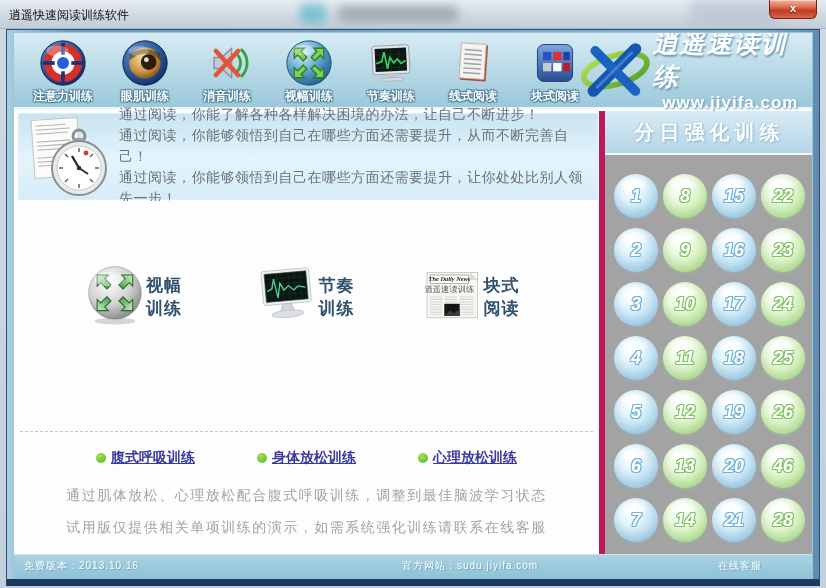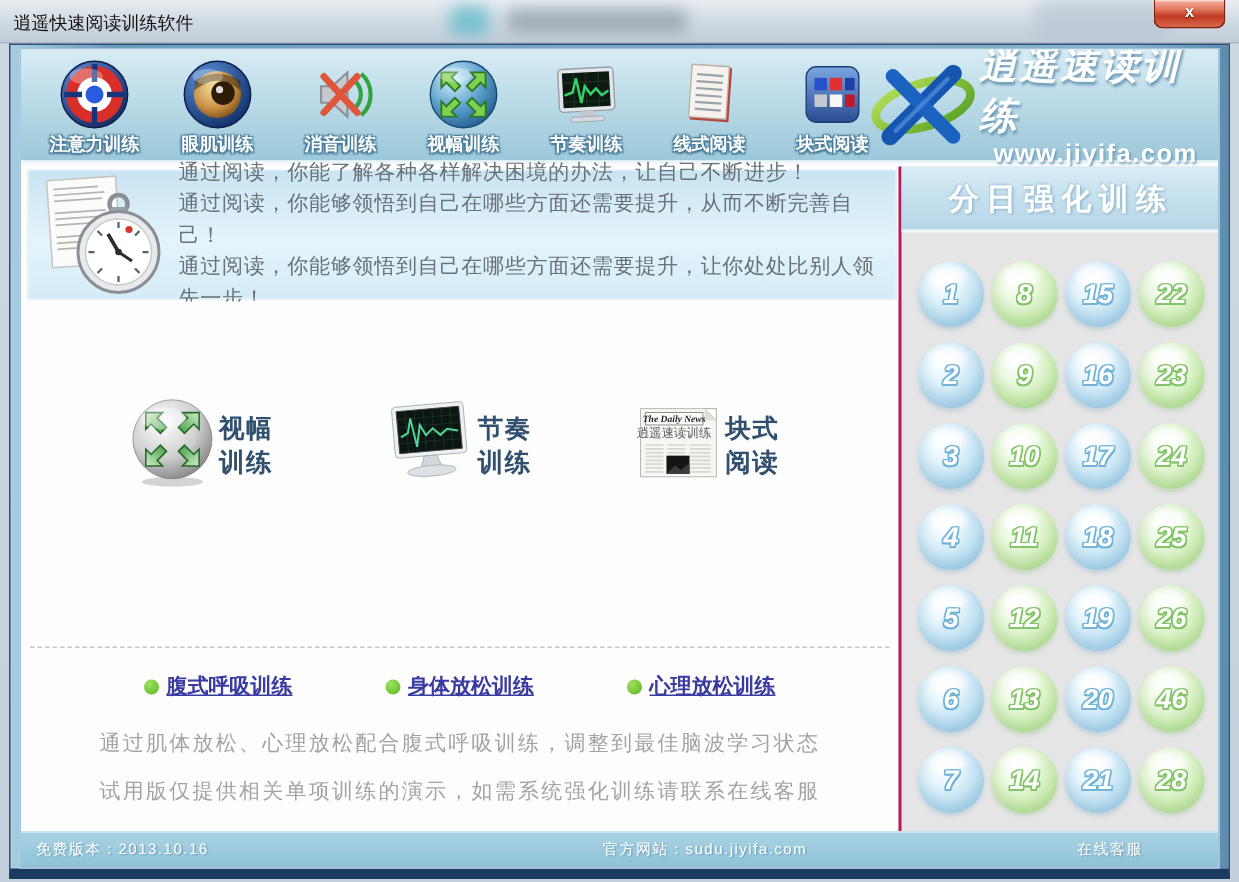--- a/index.html
+++ b/index.html
@@ -61,21 +61,21 @@
   .dash-divider { position:absolute; left:6px; right:6px; top:230px; border-top:1px dashed #c6c6c6; }
   .relax-links { position:absolute; left:0; top:248px; width:100%; display:flex; justify-content:center; gap:62px; list-style:none; }
   .relax-link { display:flex; align-items:center; gap:5px; cursor:pointer; }
   .relax-dot { width:10px; height:10px; border-radius:50%; background:radial-gradient(circle at 35% 30%,#9fe060,#57b521); }
   .relax-text { font-size:14px; font-weight:bold; color:#3a3aa0; text-decoration:underline; }
   .notes { position:absolute; left:0; top:278px; width:100%; text-align:center; }
   .note-line { font-size:14px; color:#a3a3a3; letter-spacing:1.5px; line-height:32px; }
 
   
   .right-panel { position:absolute; left:585px; top:78px; width:215px; bottom:24px;
-                 background:#e5e5e5; border-left:2px solid #be185d; }
+                 background:#a3a3a3; border-left:6px solid #be185d; }
   .panel-header { height:44px; background:linear-gradient(180deg,#d9ecf5,#c5e0ee 50%,#b7d6e7);
                   border-bottom:2px solid #eef7fb; display:flex; align-items:center; justify-content:center; }
   .panel-title { font-size:20px; font-weight:bold; color:#fff; letter-spacing:5px;
                  text-shadow:1px 1px 2px #8fb4c8, -1px -1px 1px #b6d6e6; }
   .daily-grid { display:grid; grid-template-columns:repeat(4,49px); grid-auto-rows:54px;
                 justify-content:center; margin-top:14px; place-items:center; }
   .ball { width:44px; height:44px; border-radius:50%; display:flex; align-items:center; justify-content:center;
           font-size:18px; font-weight:bold; font-style:italic; color:#fff; cursor:pointer; position:relative; }
   .ball::after { content:""; position:absolute; left:8px; top:4px; width:24px; height:13px;
                  border-radius:50%; background:rgba(255,255,255,.75); filter:blur(2px); }

